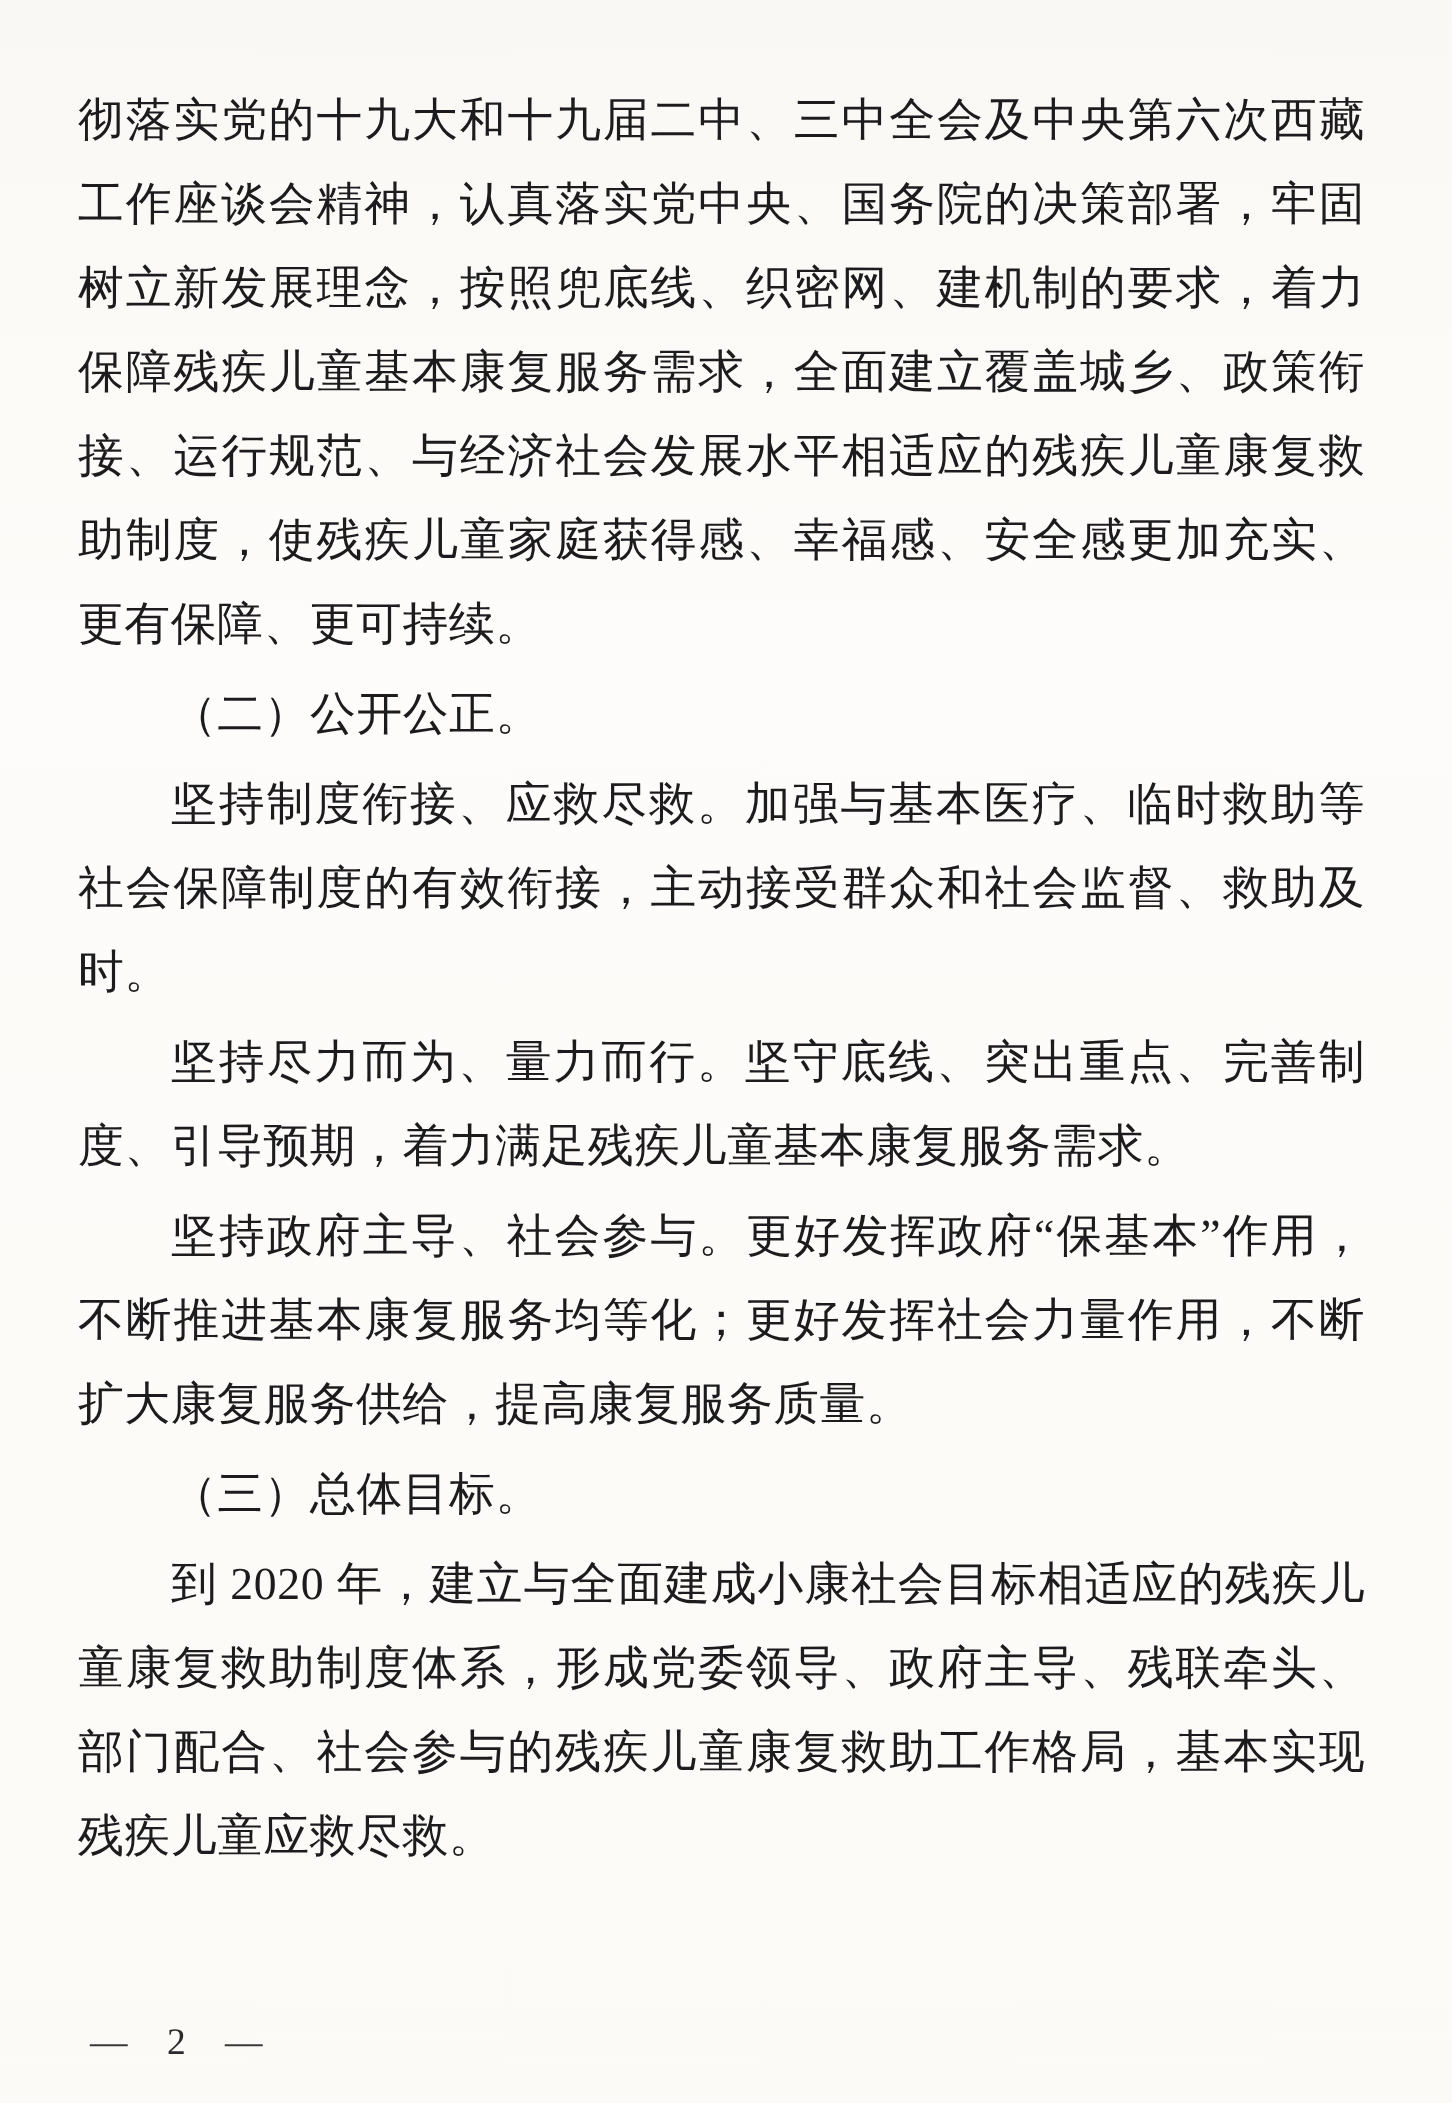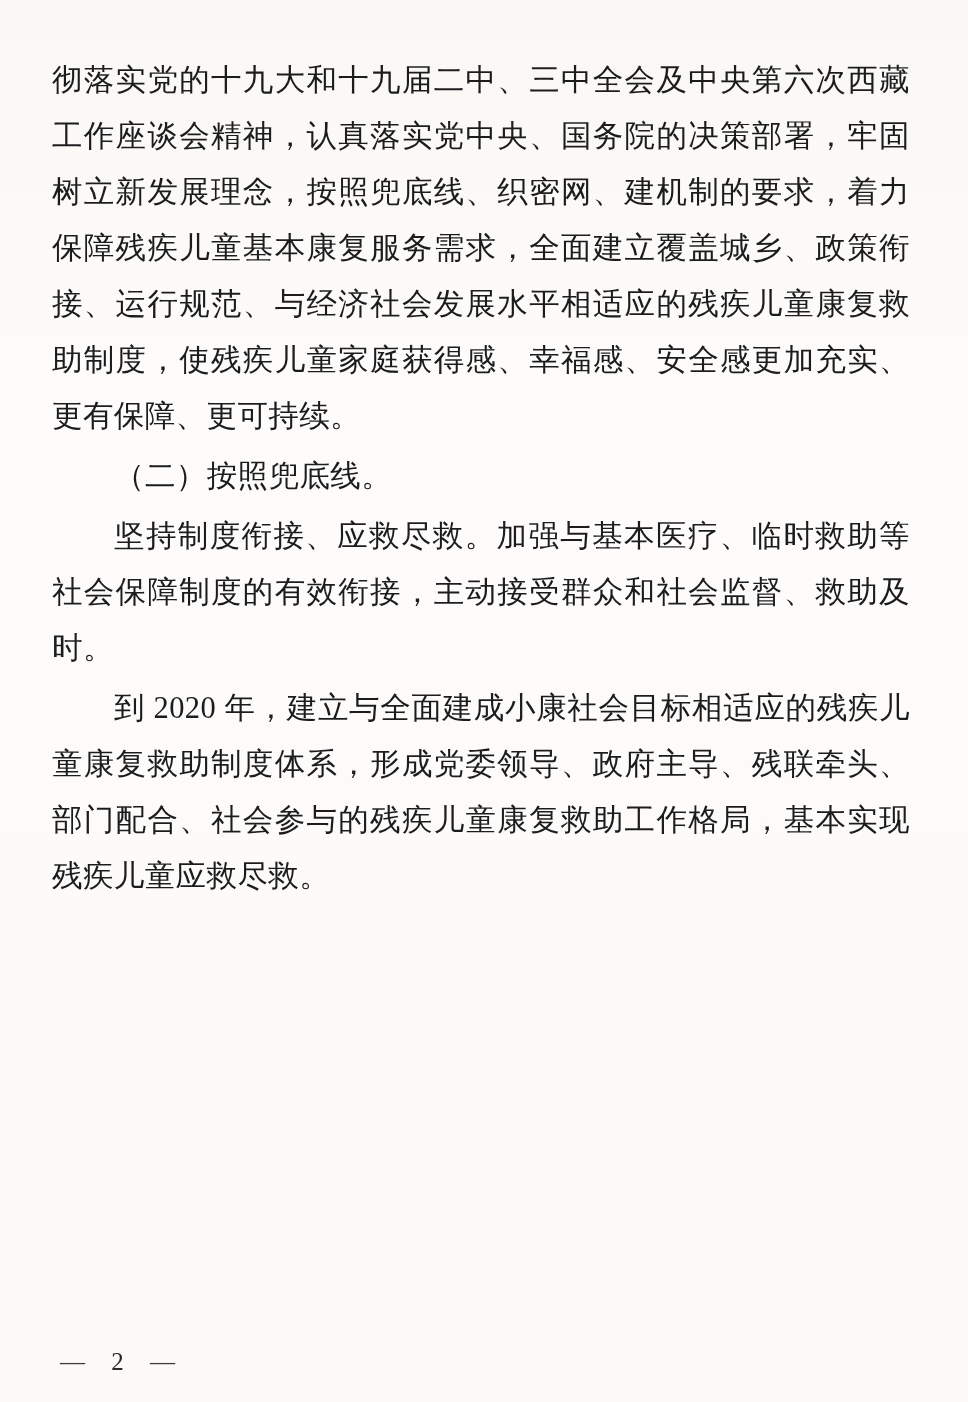--- a/index.html
+++ b/index.html
@@ -67,27 +67,30 @@
   }
 </style>
 </head>
 <body>
 
 <div class="page">
   <div class="content">
 
     <p class="para">彻落实党的十九大和十九届二中、三中全会及中央第六次西藏工作座谈会精神，认真落实党中央、国务院的决策部署，牢固树立新发展理念，按照兜底线、织密网、建机制的要求，着力保障残疾儿童基本康复服务需求，全面建立覆盖城乡、政策衔接、运行规范、与经济社会发展水平相适应的残疾儿童康复救助制度，使残疾儿童家庭获得感、幸福感、安全感更加充实、更有保障、更可持续。</p>
 
-    <p class="para indent">（二）按照兜底线。</p>
+    <p class="para indent">（二）公开公正。</p>
 
     <p class="para indent">坚持制度衔接、应救尽救。加强与基本医疗、临时救助等社会保障制度的有效衔接，主动接受群众和社会监督、救助及时。</p>
 
+    <p class="para indent">坚持尽力而为、量力而行。坚守底线、突出重点、完善制度、引导预期，着力满足残疾儿童基本康复服务需求。</p>
 
 
+    <p class="para indent">坚持政府主导、社会参与。更好发挥政府“保基本”作用，不断推进基本康复服务均等化；更好发挥社会力量作用，不断扩大康复服务供给，提高康复服务质量。</p>
 
+    <p class="para indent">（三）总体目标。</p>
 
     <p class="para indent">到 2020 年，建立与全面建成小康社会目标相适应的残疾儿童康复救助制度体系，形成党委领导、政府主导、残联牵头、部门配合、社会参与的残疾儿童康复救助工作格局，基本实现残疾儿童应救尽救。</p>
 
   </div>
 
   <div class="footer">
     <span class="dash">—</span>
     <span class="pnum">2</span>
     <span class="dash">—</span>
   </div>

